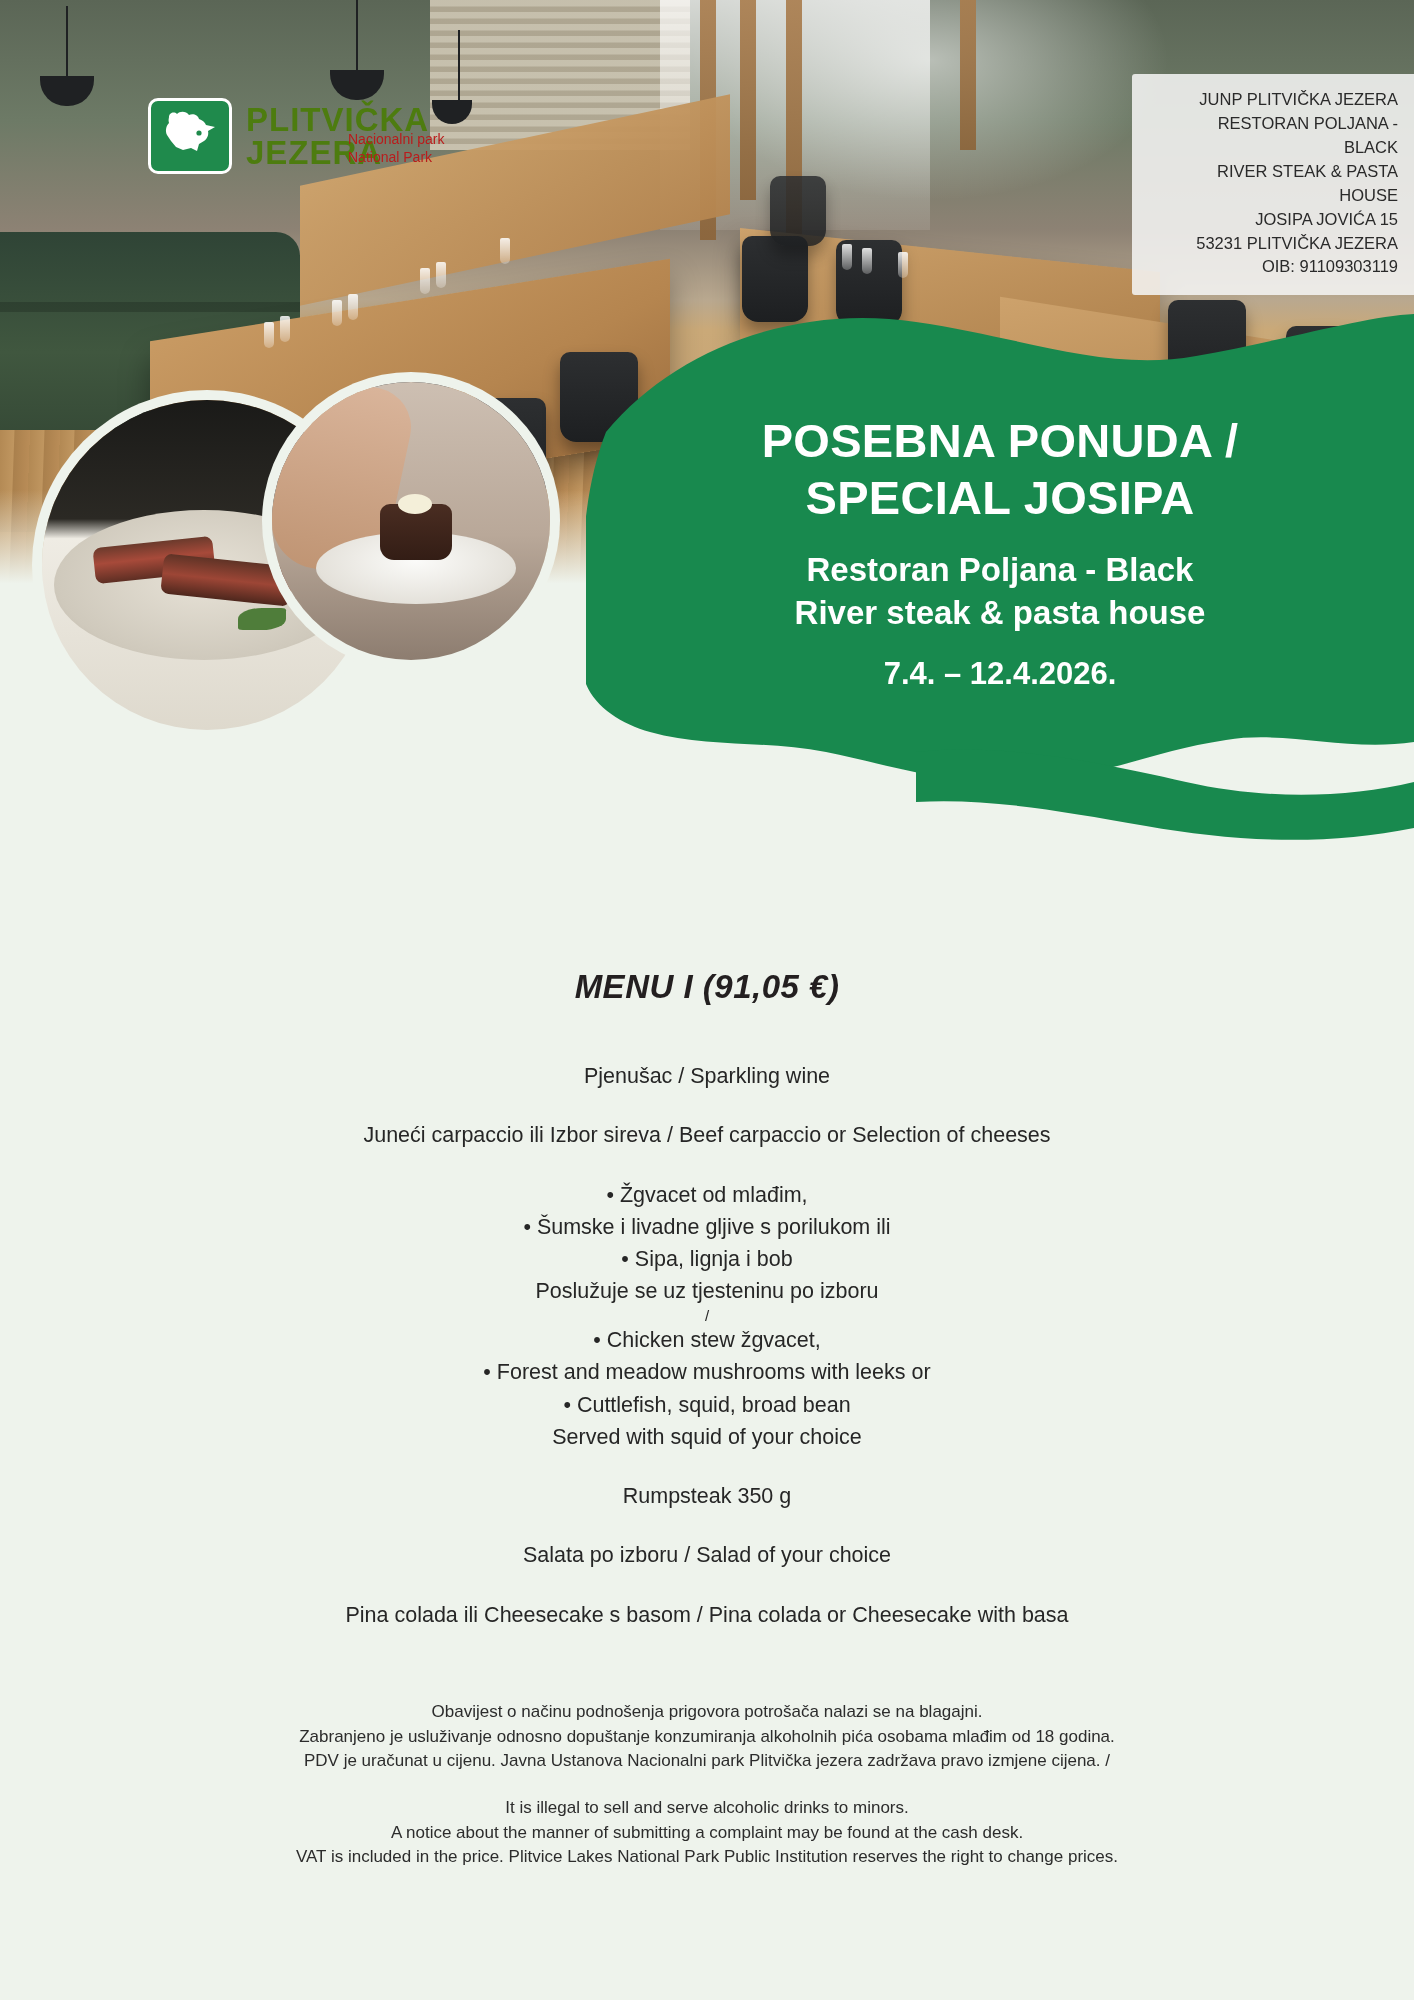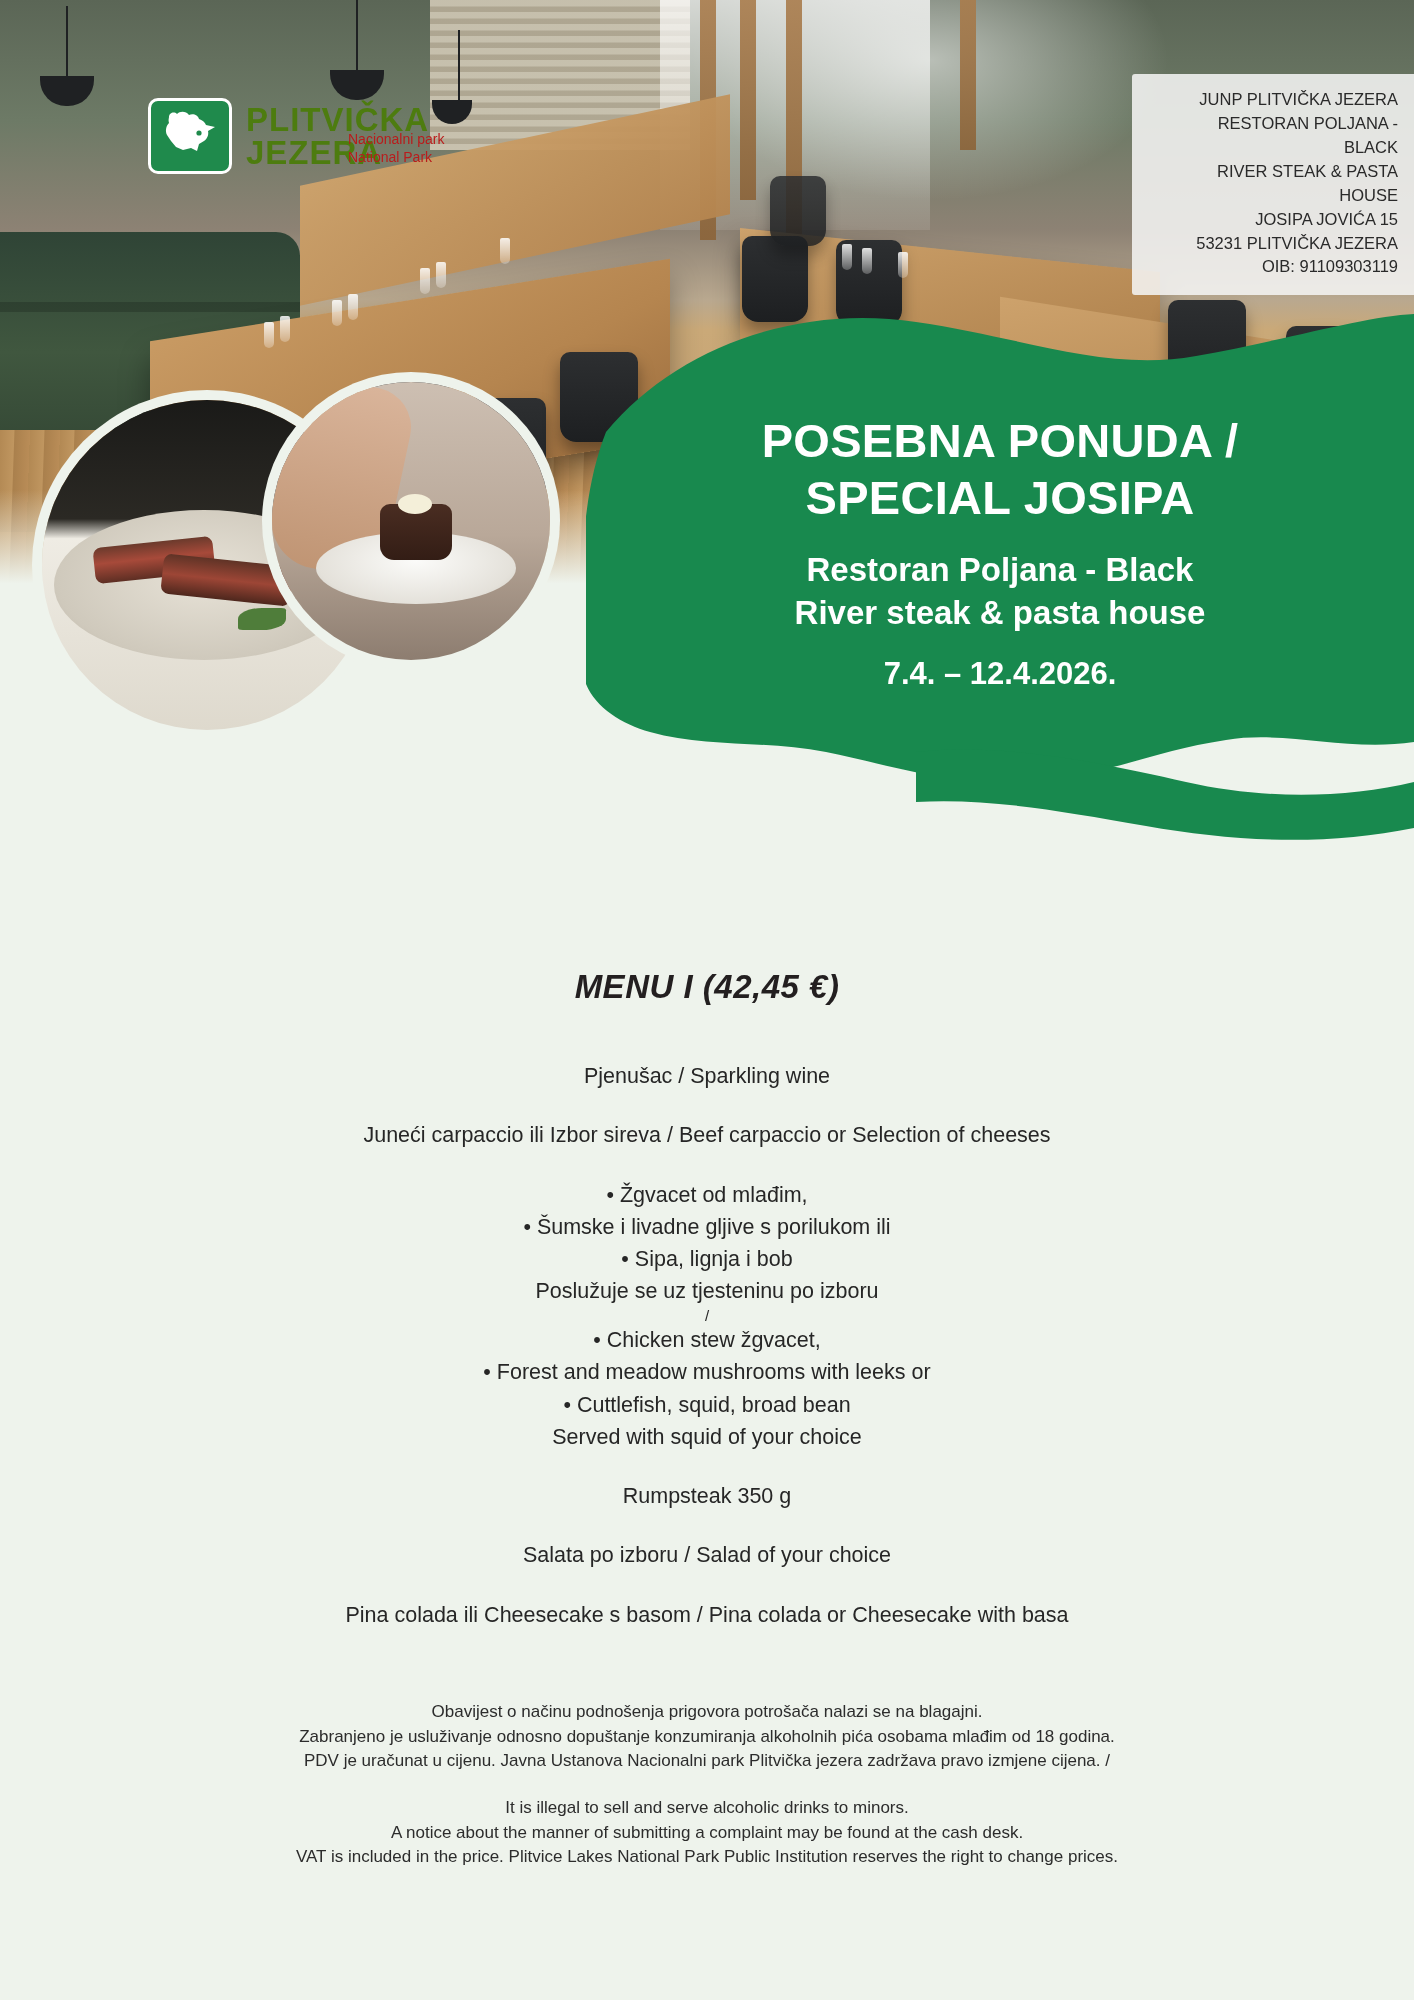--- a/index.html
+++ b/index.html
@@ -440,21 +440,21 @@
 </div>
 
 <div class="circ circ-dessert">
   <div class="bg"></div>
   <div class="hand"></div>
   <div class="plate"></div>
   <div class="cake"></div>
   <div class="cream"></div>
 </div>
 
-<div class="menu-title">MENU I  (42,45 €)</div>
+<div class="menu-title">MENU I  (91,05 €)</div>
 
 <div class="menu-block">
   <p>Pjenušac / Sparkling wine</p>
   <p>Juneći carpaccio ili Izbor sireva / Beef carpaccio or Selection of cheeses</p>
 
   <div class="group">
     <div>• Žgvacet od mlađim,</div>
     <div>• Šumske i livadne gljive s porilukom ili</div>
     <div>• Sipa, lignja i bob</div>
     <div>Poslužuje se uz tjesteninu po izboru</div>

